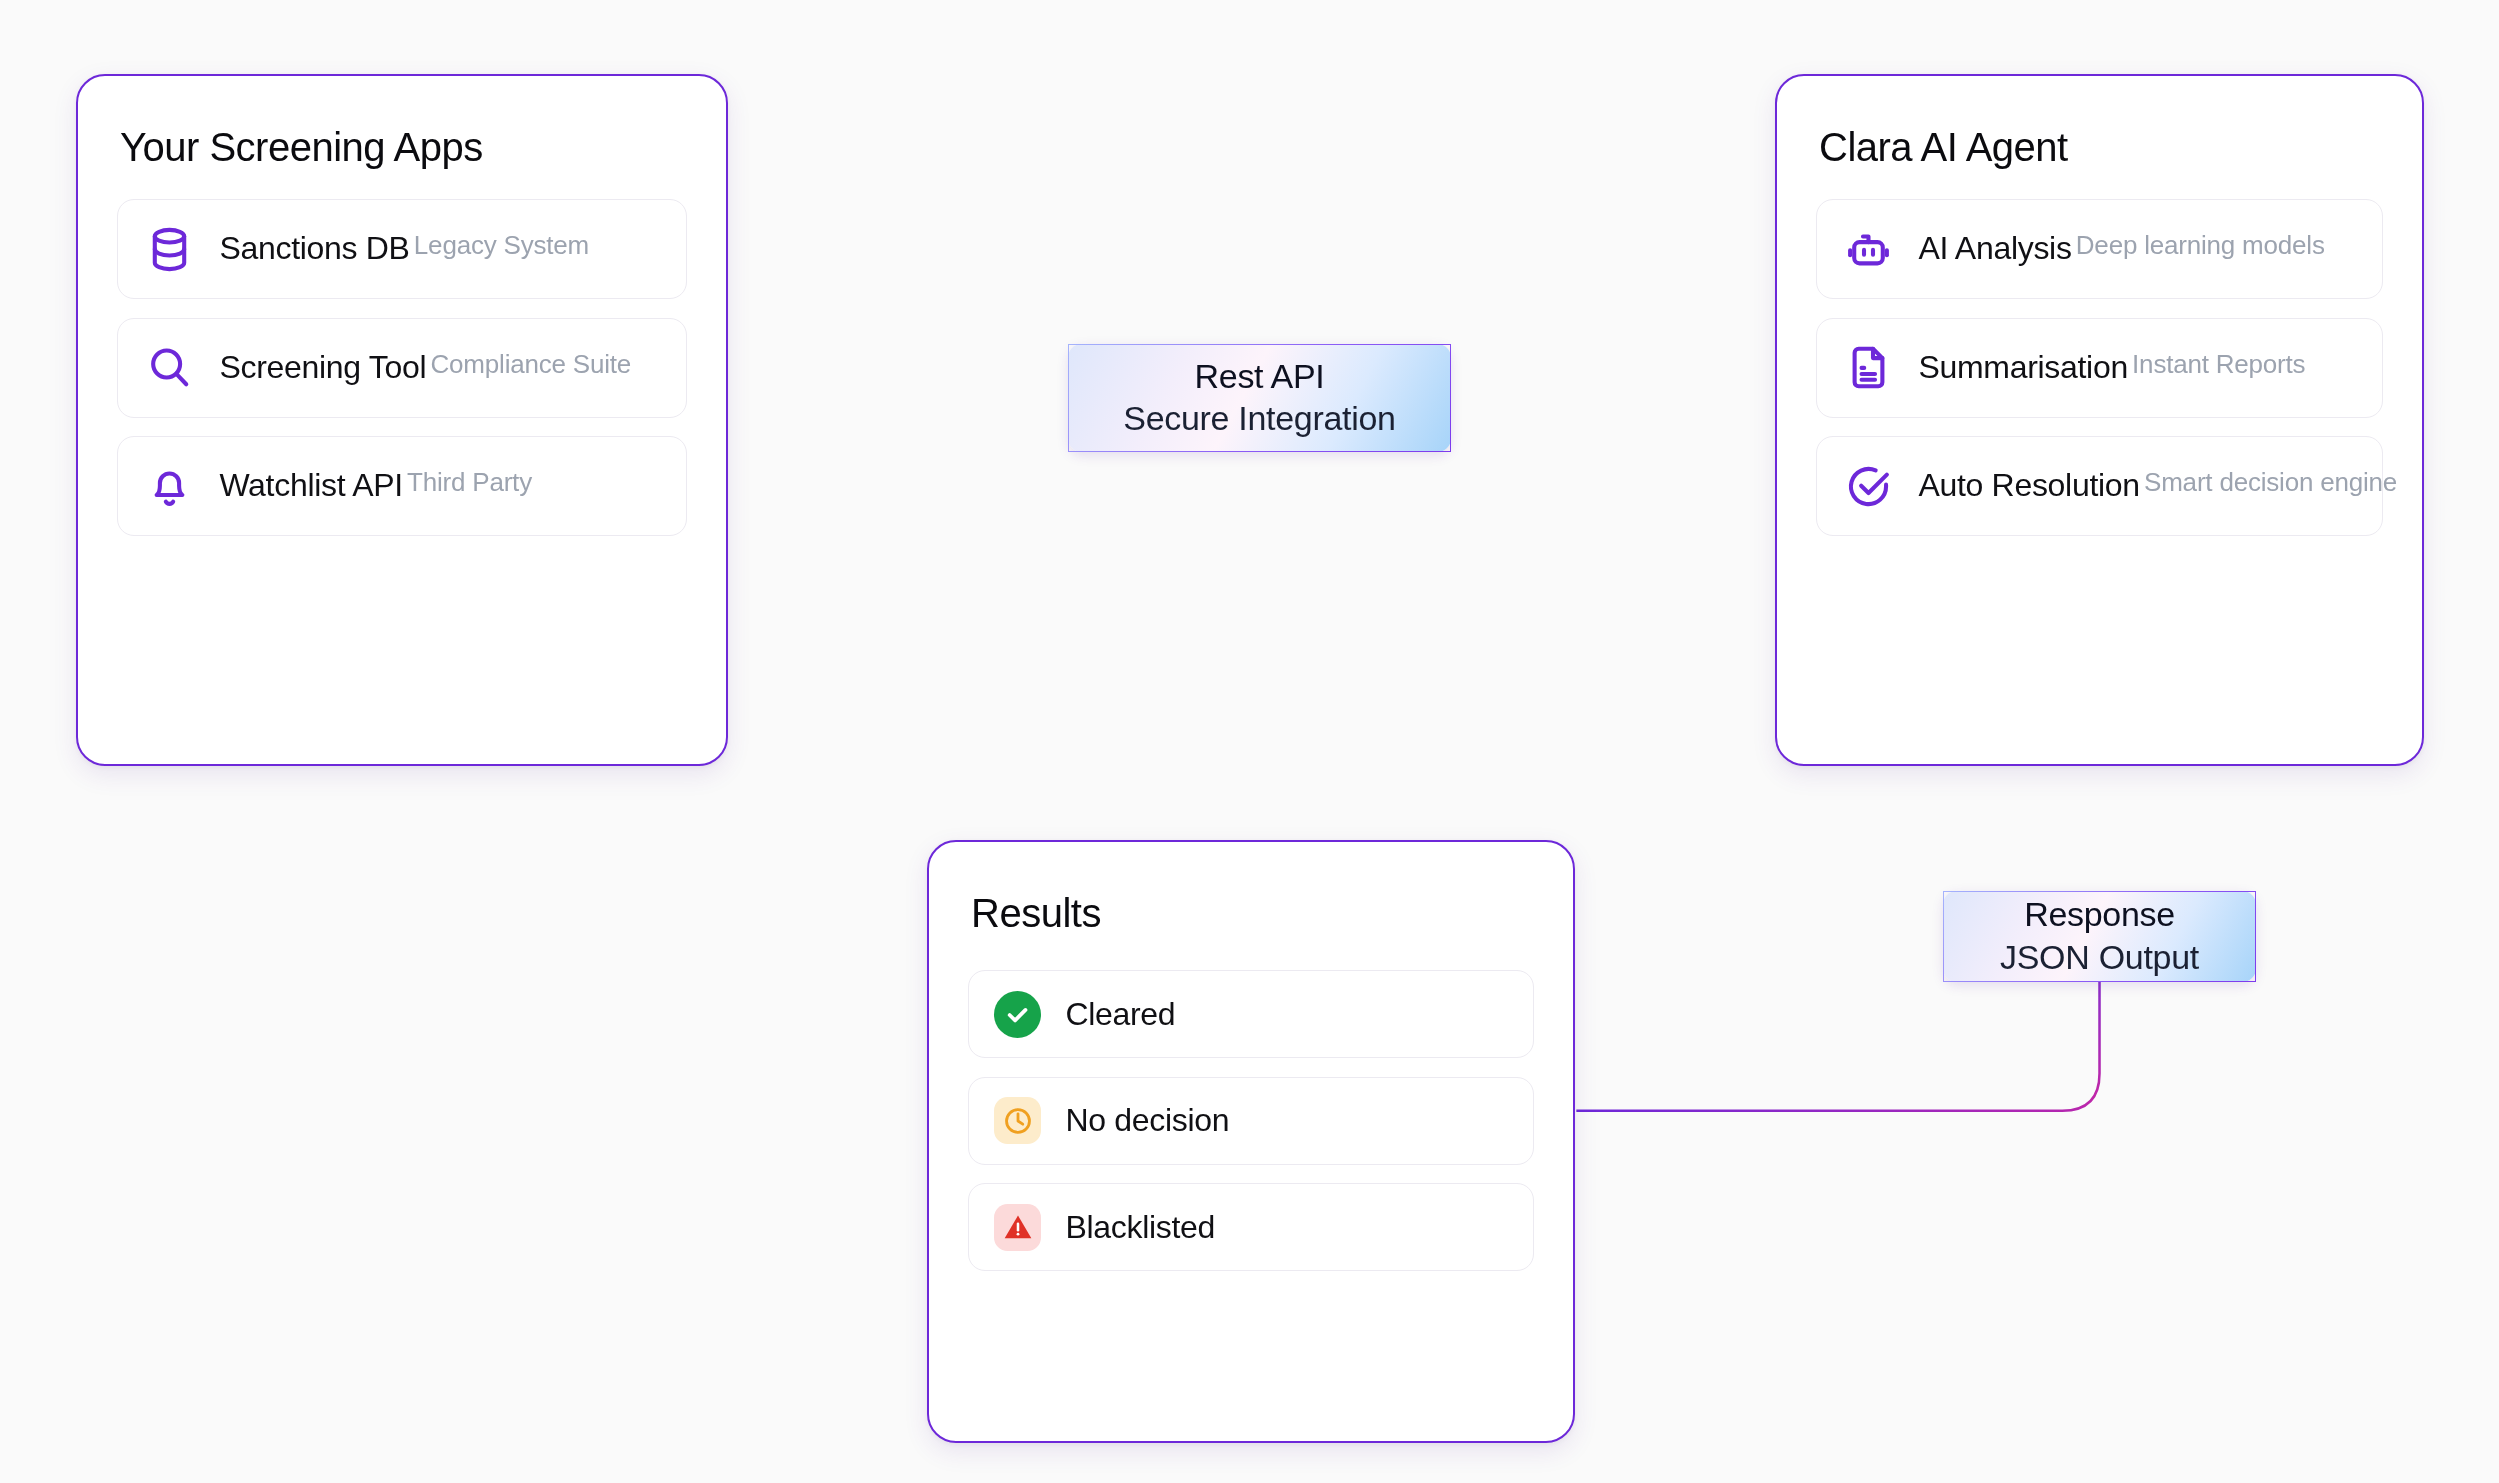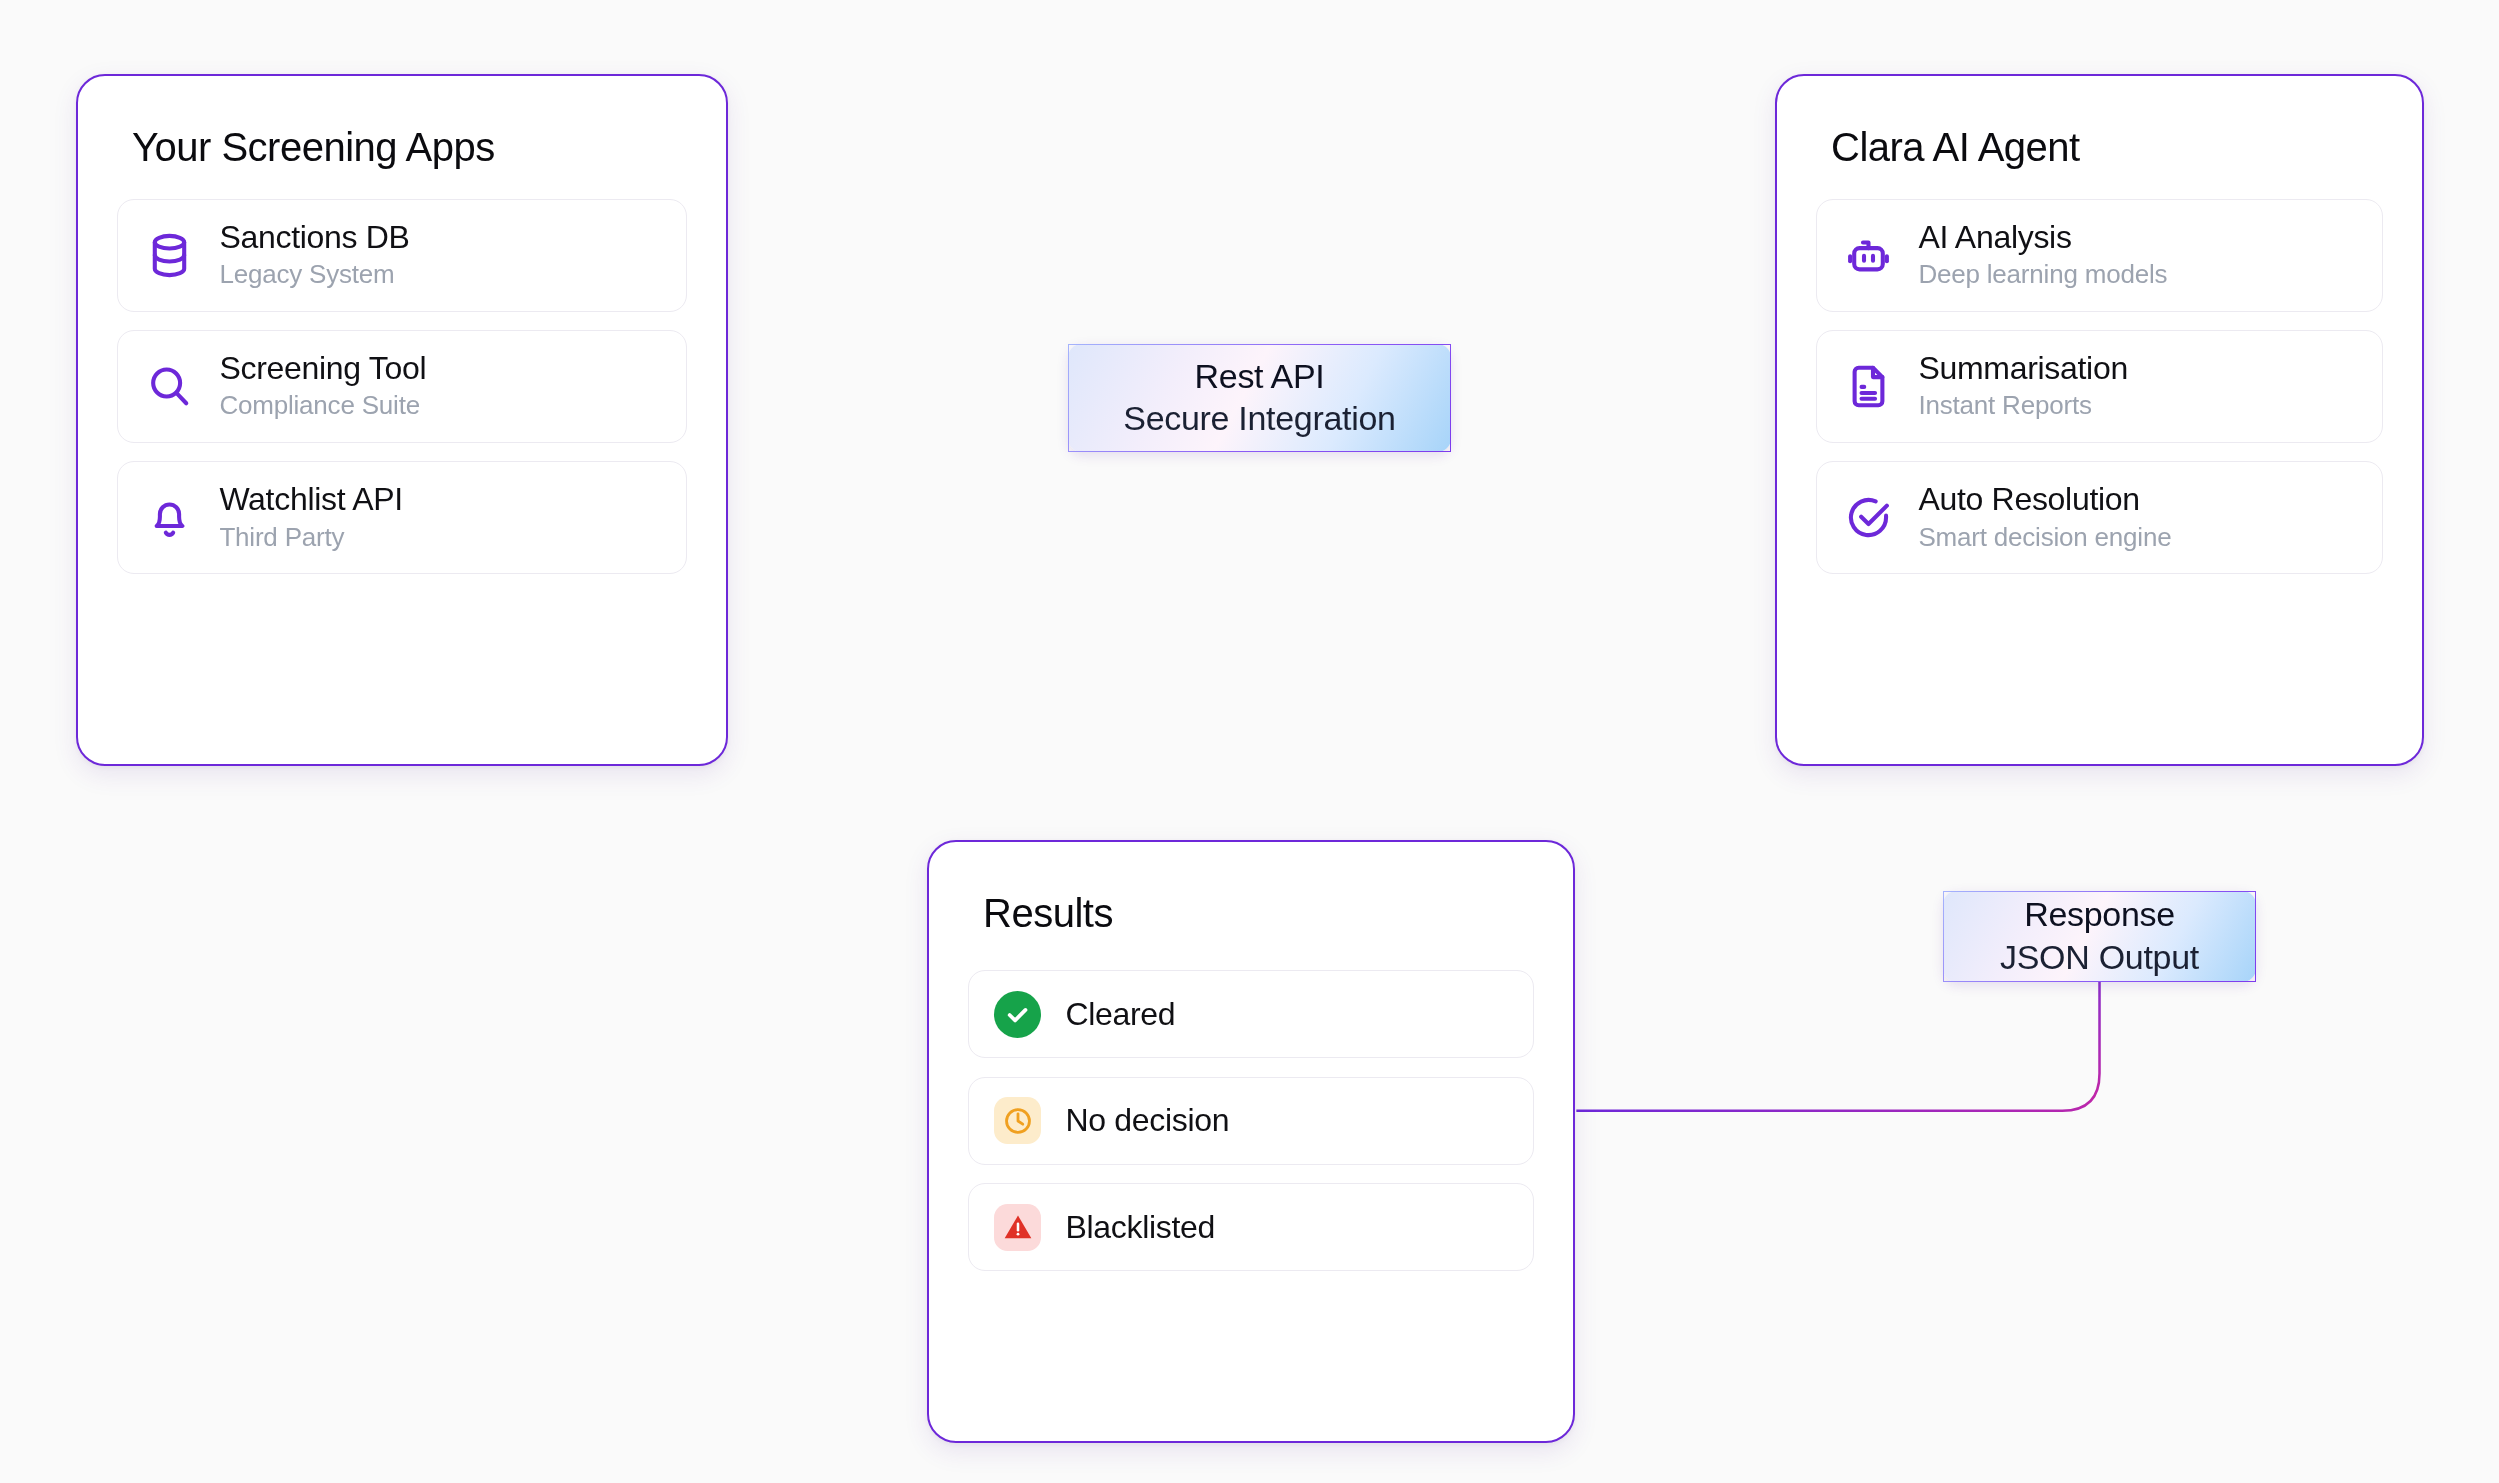--- a/index.html
+++ b/index.html
@@ -40,21 +40,21 @@
     box-shadow: 0 8.5px 24px rgba(90, 40, 160, 0.10),
                 0 1.7px 5.1px rgba(0, 0, 0, 0.04);
     padding: 37px 39px 39px 39px;
   }
 
   .panel-title {
     font-size: 40px;
     font-weight: 400;
     letter-spacing: -0.5px;
     color: #0b0b0f;
-    margin: 12px 0 29px 15px;
+    margin: 12px 0 29px 3px;
     white-space: nowrap;
   }
 
   
   .row-list { display: flex; flex-direction: column; gap: 18.6px; }
 
   .row {
     display: flex;
     align-items: center;
     gap: 24px;
@@ -68,21 +68,21 @@
   .row-icon {
     flex: 0 0 auto;
     width: 52px;
     height: 52px;
     display: flex;
     align-items: center;
     justify-content: center;
   }
   .row-icon svg { display: block; }
 
-  .row-text { display: flex; flex-direction: column; gap: 4.2px; min-width: 0; }
+  .row-text { display: flex; flex-direction: row; gap: 4.2px; min-width: 0; }
 
   .row-title {
     font-size: 32px;
     font-weight: 400;
     color: #101014;
     letter-spacing: -0.3px;
     line-height: 1.12;
     white-space: nowrap;
   }
 

